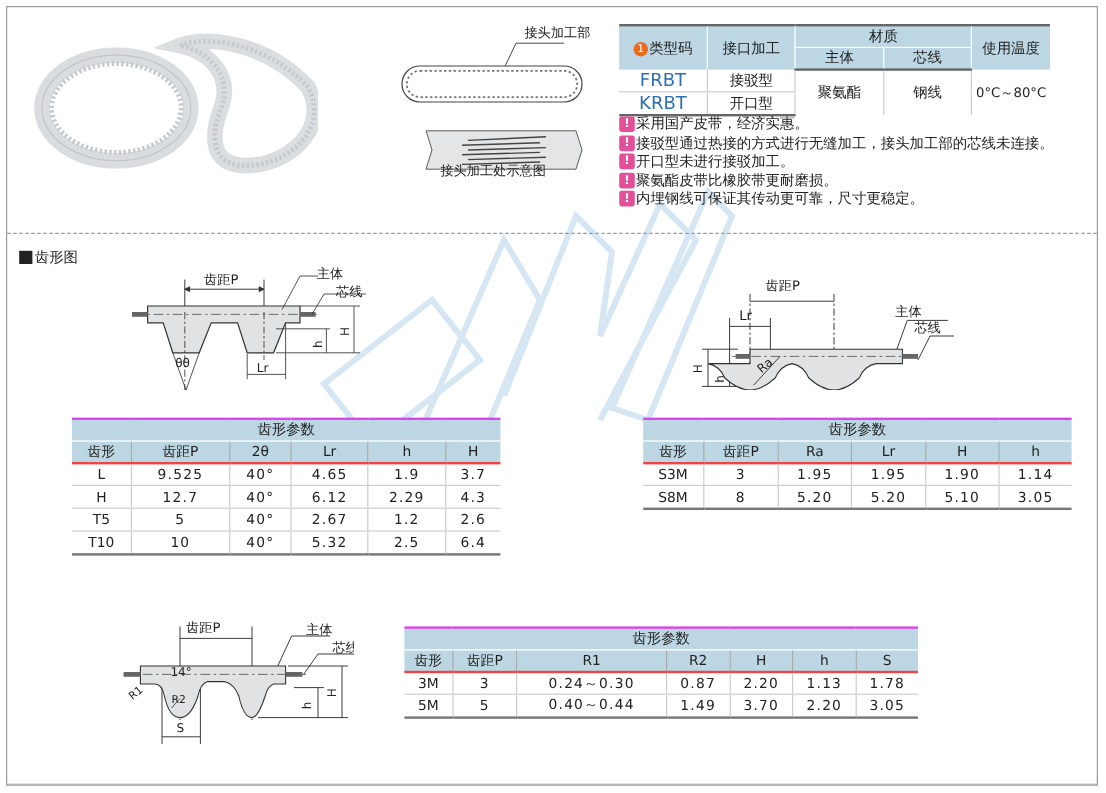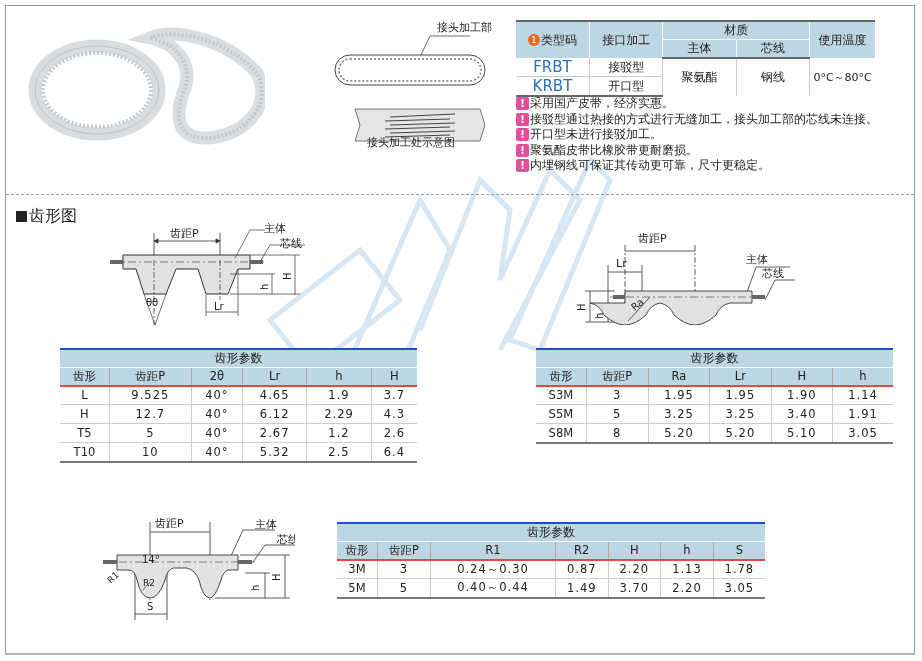--- a/index.html
+++ b/index.html
@@ -24,27 +24,27 @@
     .spec tbody tr:first-child td:nth-child(2) { border-bottom: 1px solid #ccc; }
     .spec tbody tr:last-child td { border-bottom: 2px solid #666; }
     .code { color: #2c6fb4; font-size: 15px; }
     .badge-num { display: inline-block; width: 12px; height: 12px; border-radius: 50%; background: #ea6a1e; color: #fff; font-size: 9px; line-height: 12px; text-align: center; vertical-align: 1px; margin-right: 1px; }
 
     
     .notes { position: absolute; left: 516px; top: 96px; font-size: 12px; line-height: 15.5px; }
     .note { display: flex; align-items: center; white-space: nowrap; }
     .warn { display: inline-block; width: 13px; height: 13px; background: #e2509a; border-radius: 2px; color: #fff; font-size: 10px; line-height: 13px; text-align: center; font-weight: bold; margin-right: 1px; flex: none; }
 
-    .section-title { position: absolute; left: 16px; top: 206px; font-size: 16px; display: flex; align-items: center; }
+    .section-title { position: absolute; left: 16px; top: 206px; font-size: 12px; display: flex; align-items: center; }
     .section-title .sq { display: inline-block; width: 11px; height: 11px; background: #222; margin-right: 2px; }
 
     
     .ptable { position: absolute; font-size: 11.5px; }
     .ptable th { background: #bcd6e3; font-weight: normal; height: 18px; padding: 0; color: #222; }
-    .ptable thead tr:first-child th { border-top: 2px solid #1d4ed8; font-size: 12px; }
+    .ptable thead tr:first-child th { border-top: 2px solid #d946ef; font-size: 12px; }
     .ptable thead tr:last-child th { border-top: 1px solid #fff; border-left: 1px solid #aaa; border-bottom: 2px solid #ef4444; }
     .ptable thead tr:last-child th:first-child { border-left: none; }
     .ptable td { text-align: center; height: 19px; padding: 0; border-left: 1px solid #ccc; border-bottom: 1px solid #ccc; letter-spacing: 1px; }
     .ptable td:first-child { border-left: none; letter-spacing: 0; }
     .ptable tbody tr:last-child td { border-bottom: 2px solid #777; }
 
     .cap { font-size: 11px; text-align: center; }
     svg text { font-family: "DejaVu Sans", "Liberation Sans", sans-serif; }
   </style>
 </head>
@@ -283,28 +283,20 @@
   <tbody>
     <tr>
         <td>S3M</td>
         <td>3</td>
         <td>1.95</td>
         <td>1.95</td>
         <td>1.90</td>
         <td>1.14</td>
       </tr>
     <tr>
-        <td>S5M</td>
-        <td>5</td>
-        <td>3.25</td>
-        <td>3.25</td>
-        <td>3.40</td>
-        <td>1.91</td>
-      </tr>
-    <tr>
         <td>S8M</td>
         <td>8</td>
         <td>5.20</td>
         <td>5.20</td>
         <td>5.10</td>
         <td>3.05</td>
       </tr>
   </tbody>
 </table>
 

